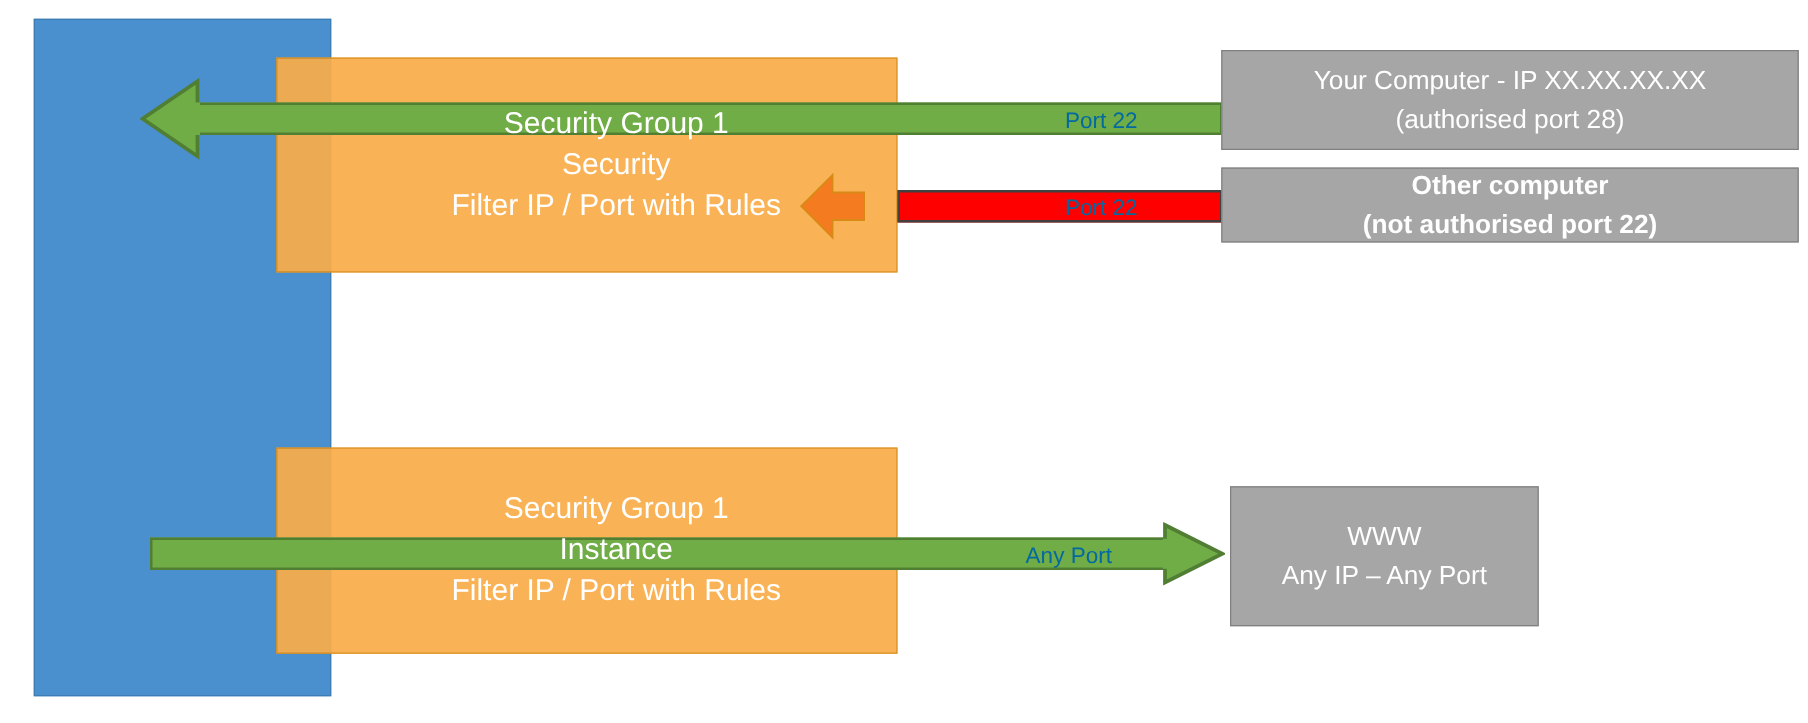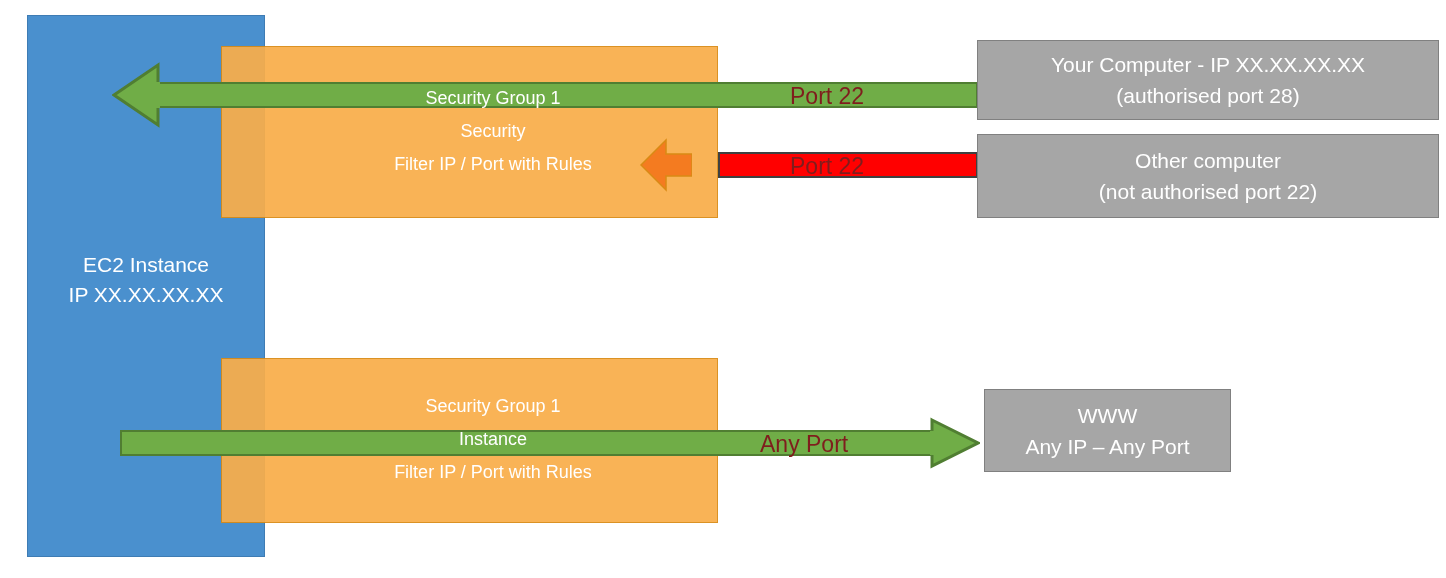--- a/index.html
+++ b/index.html
@@ -45,21 +45,21 @@
     opacity: 0.93;
     z-index: 3;
   }
   .sg-inbound  { left: 221px; top: 46px;  width: 497px; height: 172px; }
   .sg-outbound { left: 221px; top: 358px; width: 497px; height: 165px; }
 
   .sg-text {
     z-index: 7;
     text-align: center;
     color: #ffffff;
-    font-size: 18px;
+    font-size: 24px;
     line-height: 33px;
     pointer-events: none;
   }
   .sg-text-inbound  { left: 268px; top: 82px;  width: 450px; }
   .sg-text-outbound { left: 268px; top: 390px; width: 450px; }
 
   
   .shaft { z-index: 4; box-sizing: border-box; }
 
   .green-shaft {
@@ -93,24 +93,24 @@
   }
   
   .head-out {
     left: 930px; top: 417px;
     width: 50px; height: 52px;
   }
 
   
   .port-label {
     z-index: 8;
-    color: #7f1d1d;
-    font-size: 23px;
+    color: #0369a1;
+    font-size: 18px;
     line-height: 22px;
-    text-align: left;
+    text-align: center;
     pointer-events: none;
     white-space: nowrap;
   }
   .port-label-allowed { left: 790px; top: 85px;  width: 182px; }
   .port-label-blocked { left: 790px; top: 155px; width: 182px; }
   .port-label-anyport { left: 760px; top: 433px; width: 190px; }
 
   
   .gray-box {
     background: #A6A6A6;
@@ -120,22 +120,22 @@
     color: #ffffff;
     text-align: center;
     font-size: 21px;
     line-height: 31px;
     display: flex;
     flex-direction: column;
     align-items: center;
     justify-content: center;
   }
   .gray-your-computer { left: 977px; top: 40px;  width: 462px; height: 80px; }
-  .gray-other-computer{ left: 977px; top: 134px; width: 462px; height: 84px; }
-  .gray-www           { left: 984px; top: 389px; width: 247px; height: 83px; justify-content: center; }
+  .gray-other-computer{ left: 977px; top: 134px; width: 462px; height: 60px; font-weight: bold; }
+  .gray-www           { left: 984px; top: 389px; width: 247px; height: 112px; justify-content: center; }
 
   .gray-line { display: block; }
 </style>
 </head>
 <body>
 
 <div id="canvas">
 
   <div class="abs ec2-box"></div>
 
@@ -159,24 +159,20 @@
   </div>
 
   <div class="abs shaft green-shaft shaft-out"></div>
   <div class="abs head head-out">
     <svg width="50" height="52" viewBox="0 0 50 52" xmlns="http://www.w3.org/2000/svg">
       <polygon points="2,3 48,26 2,49" fill="#70AD47" stroke="#507E32" stroke-width="3" stroke-linejoin="miter"></polygon>
       <rect x="0" y="14" width="8" height="24" fill="#70AD47"></rect>
     </svg>
   </div>
 
-  <div class="abs ec2-label">
-    <div>EC2 Instance</div>
-    <div>IP XX.XX.XX.XX</div>
-  </div>
 
   <div class="abs sg-text sg-text-inbound">
     <div>Security Group 1</div>
     <div>Security</div>
     <div>Filter IP / Port with Rules</div>
   </div>
 
   <div class="abs sg-text sg-text-outbound">
     <div>Security Group 1</div>
     <div>Instance</div>

